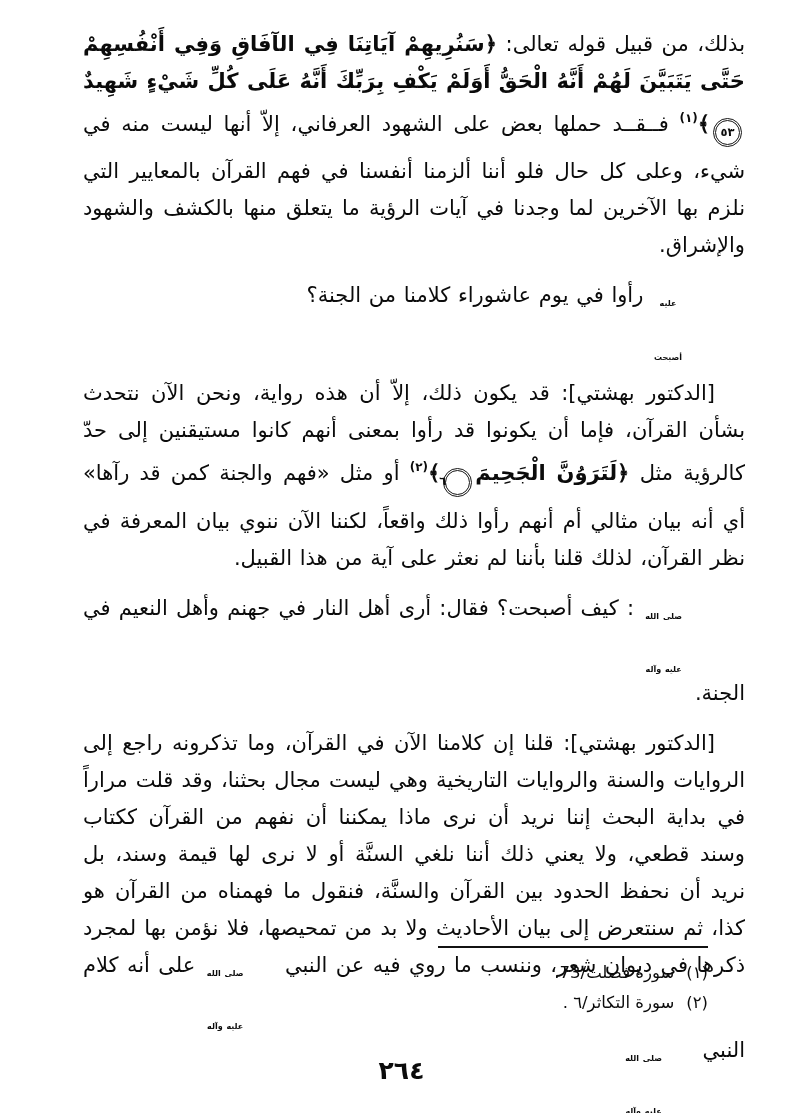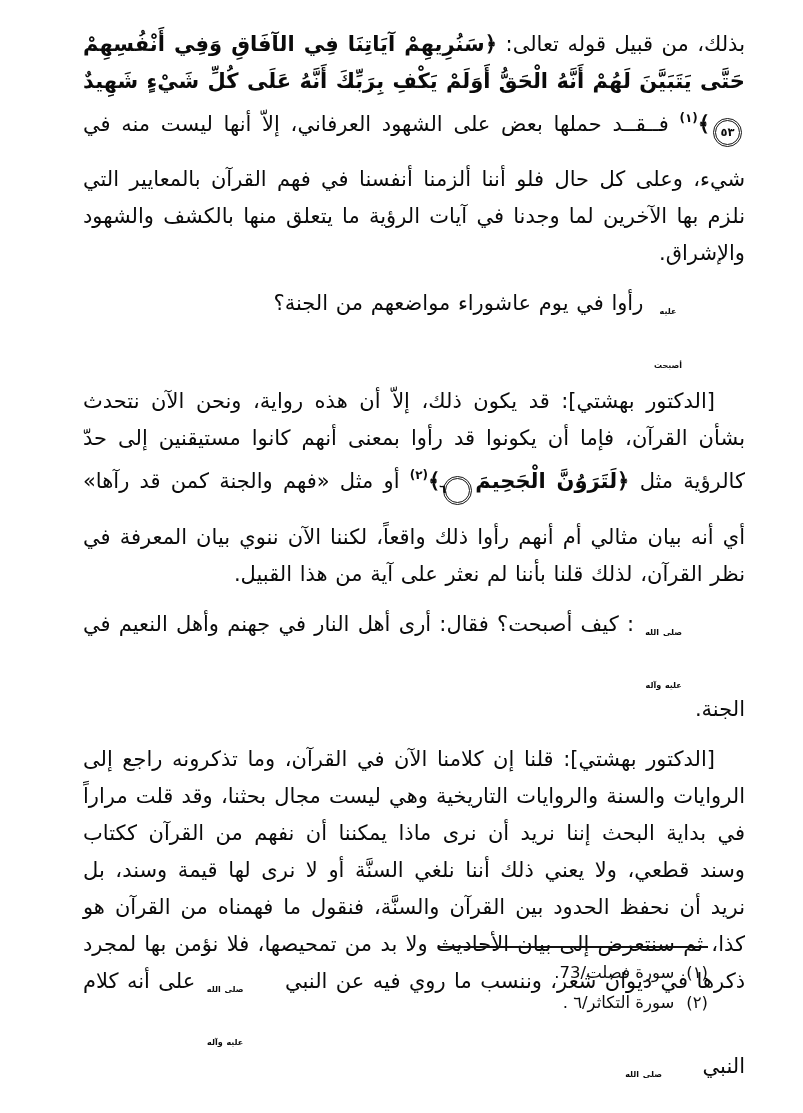--- a/index.html
+++ b/index.html
@@ -51,21 +51,21 @@
     width: 23px;
     height: 23px;
     border: 1.6px solid #151515;
     outline: 1px solid #151515;
     outline-offset: 1.5px;
     border-radius: 50%;
     font-size: 11.5px;
     font-weight: bold;
     line-height: 1;
     vertical-align: -5px;
-    margin: 16px 5px;
+    margin: 8px 5px;
   }
   .honorific {
     display: inline-flex;
     flex-direction: column;
     align-items: center;
     justify-content: center;
     vertical-align: -4px;
     margin: 0 3px;
     font-size: 8px;
     line-height: 8.5px;
@@ -108,21 +108,21 @@
 </head>
 <body>
 
 <div class="page">
 
   <div class="textblock">
     <p class="para"><span class="text">بذلك، من قبيل قوله تعالى: </span><span class="verse">﴿سَنُرِيهِمْ آيَاتِنَا فِي الآفَاقِ وَفِي أَنْفُسِهِمْ حَتَّى يَتَبَيَّنَ لَهُمْ أَنَّهُ الْحَقُّ أَوَلَمْ يَكْفِ بِرَبِّكَ أَنَّهُ عَلَى كُلِّ شَيْءٍ شَهِيدٌ</span><span class="ayah">٥٣</span><span class="verse">﴾</span><span class="fnref">(١)</span><span class="text"> فــقــد حملها بعض على الشهود العرفاني، إلاّ أنها ليست منه في شيء، وعلى كل حال فلو أننا ألزمنا أنفسنا في فهم القرآن بالمعايير التي نلزم بها الآخرين لما وجدنا في آيات الرؤية ما يتعلق منها بالكشف والشهود والإشراق.</span></p>
     <p class="para indent"><span class="honorific">
           <span>عليه</span>
           <span>أصبحت</span>
-        </span><span class="text"> رأوا في يوم عاشوراء مواضعهم من الجنة؟</span></p>
+        </span><span class="text"> رأوا في يوم عاشوراء كلامنا من الجنة؟</span></p>
     <p class="para indent"><span class="text">[الدكتور بهشتي]: قد يكون ذلك، إلاّ أن هذه رواية، ونحن الآن نتحدث بشأن القرآن، فإما أن يكونوا قد رأوا بمعنى أنهم كانوا مستيقنين إلى حدّ كالرؤية مثل </span><span class="verse">﴿لَتَرَوُنَّ الْجَحِيمَ</span><span class="ayah">٦</span><span class="verse">﴾</span><span class="fnref">(٢)</span><span class="text"> أو مثل «فهم والجنة كمن قد رآها» أي أنه بيان مثالي أم أنهم رأوا ذلك واقعاً، لكننا الآن ننوي بيان المعرفة في نظر القرآن، لذلك قلنا بأننا لم نعثر على آية من هذا القبيل.</span></p>
     <p class="para indent"><span class="honorific">
           <span>صلى الله</span>
           <span>عليه وآله</span>
         </span><span class="text"> : كيف أصبحت؟ فقال: أرى أهل النار في جهنم وأهل النعيم في الجنة.</span></p>
     <p class="para indent"><span class="text">[الدكتور بهشتي]: قلنا إن كلامنا الآن في القرآن، وما تذكرونه راجع إلى الروايات والسنة والروايات التاريخية وهي ليست مجال بحثنا، وقد قلت مراراً في بداية البحث إننا نريد أن نرى ماذا يمكننا أن نفهم من القرآن ككتاب وسند قطعي، ولا يعني ذلك أننا نلغي السنَّة أو لا نرى لها قيمة وسند، بل نريد أن نحفظ الحدود بين القرآن والسنَّة، فنقول ما فهمناه من القرآن هو كذا، ثم سنتعرض إلى بيان الأحاديث ولا بد من تمحيصها، فلا نؤمن بها لمجرد ذكرها في ديوان شعر، وننسب ما روي فيه عن النبي </span><span class="honorific">
           <span>صلى الله</span>
           <span>عليه وآله</span>
         </span><span class="text"> على أنه كلام النبي </span><span class="honorific">
           <span>صلى الله</span>
@@ -135,14 +135,15 @@
     <div class="fn-row">
       <span class="fn-marker">(١)</span>
       <span class="fn-text">سورة فصلت/73.</span>
     </div>
     <div class="fn-row">
       <span class="fn-marker">(٢)</span>
       <span class="fn-text">سورة التكاثر/٦ .</span>
     </div>
   </div>
 
+  <div class="page-number">٢٦٤</div>
 
 </div>
 
 </body></html>

